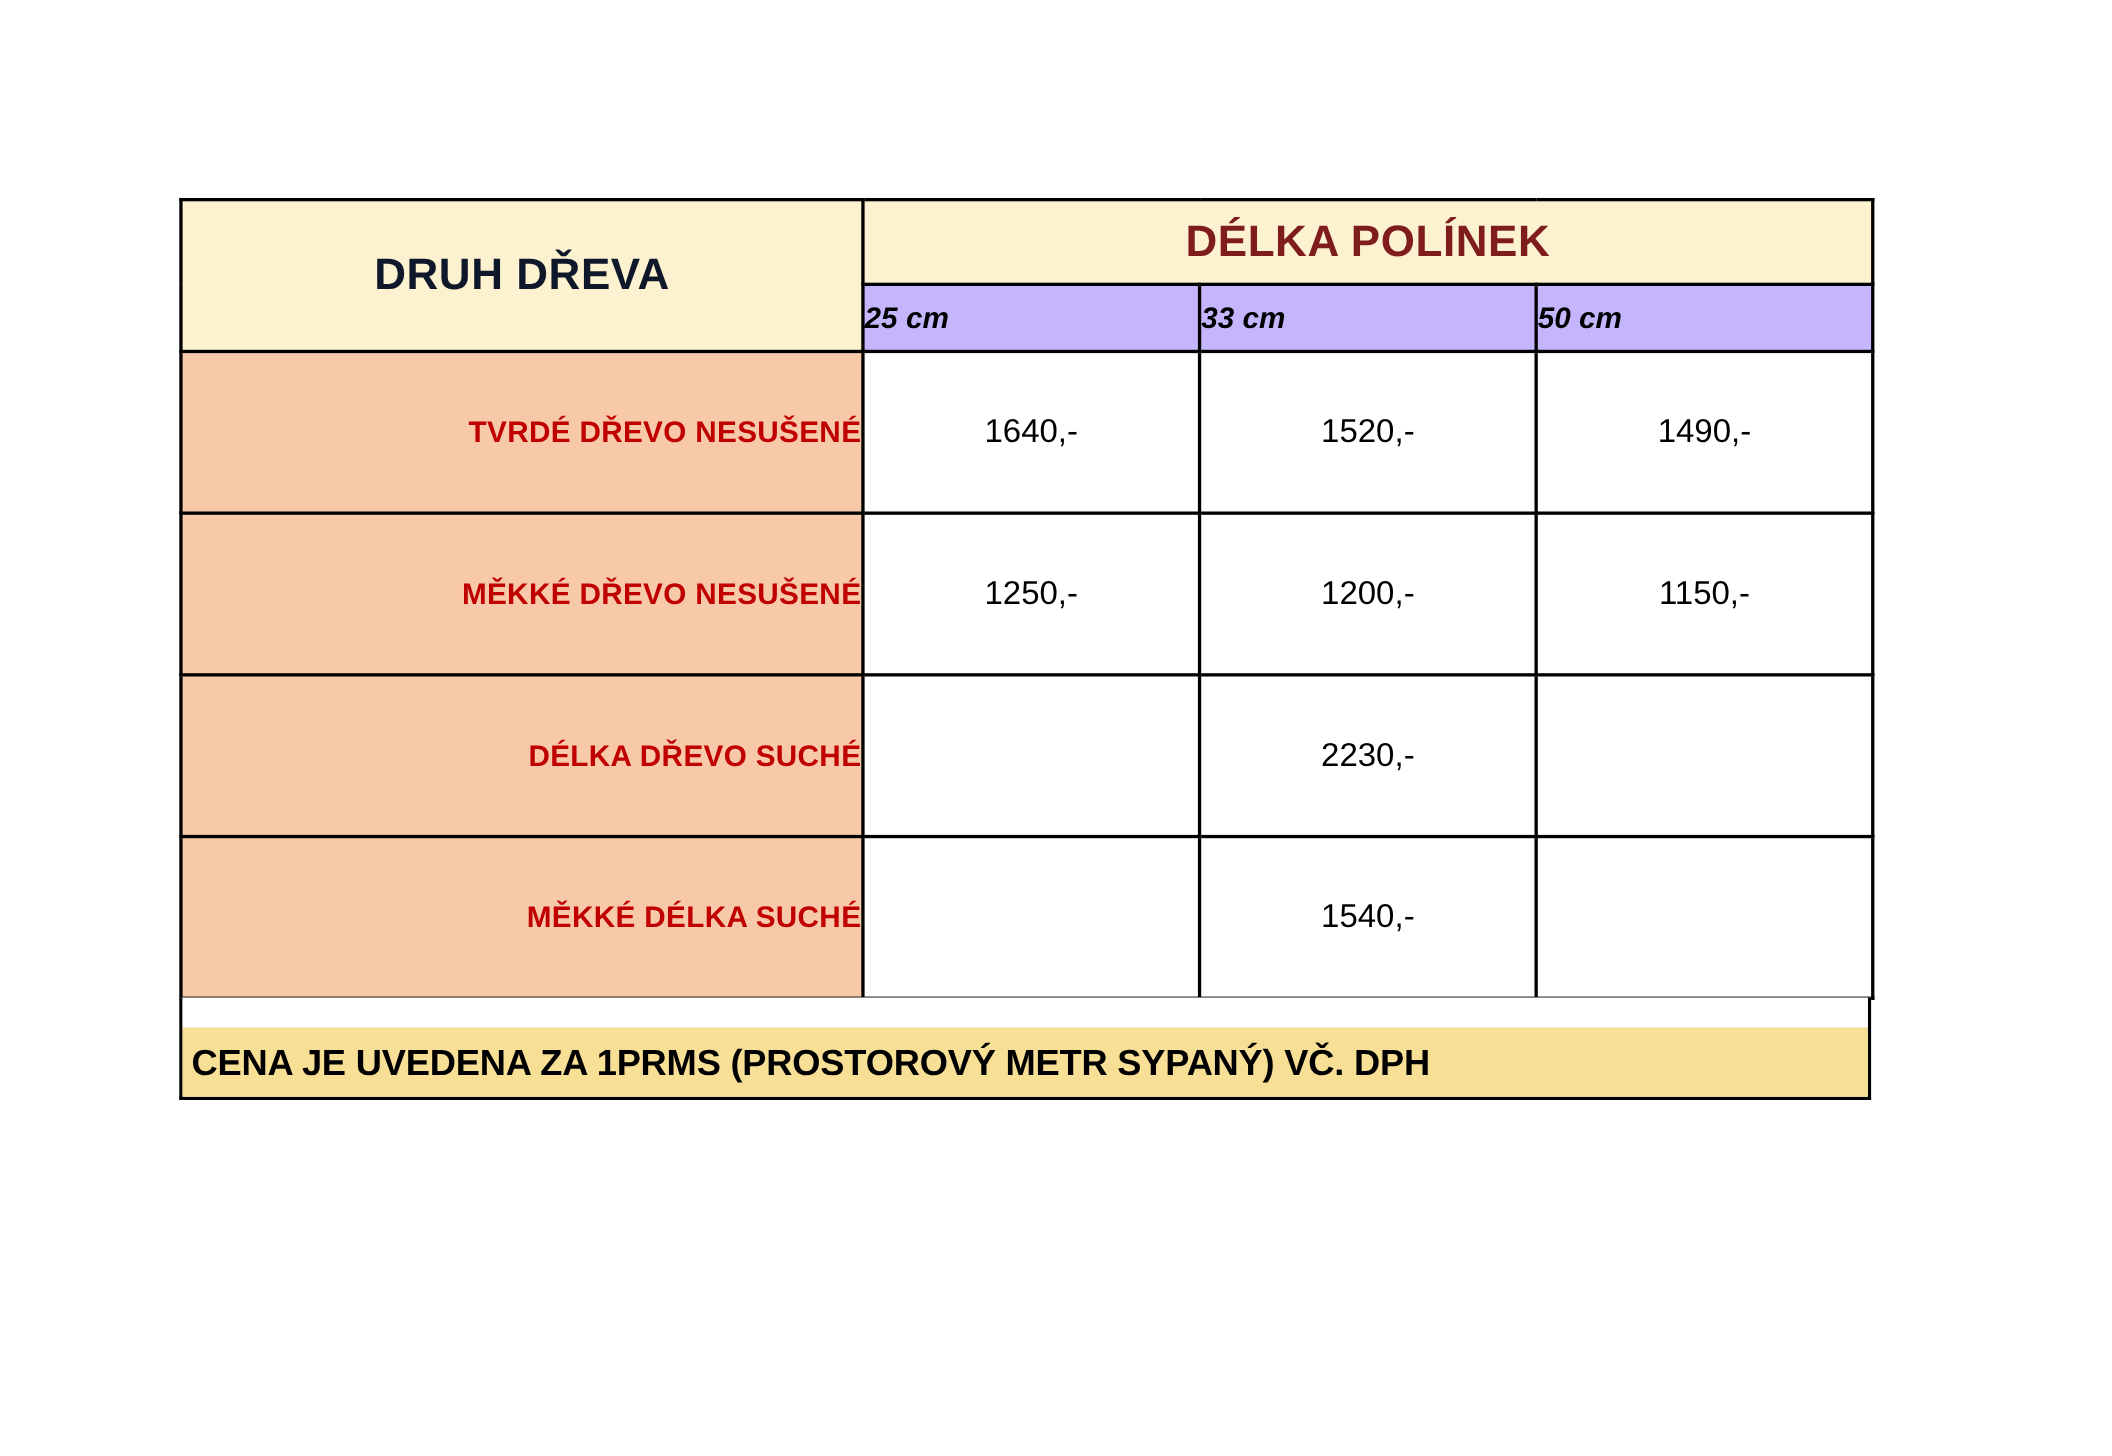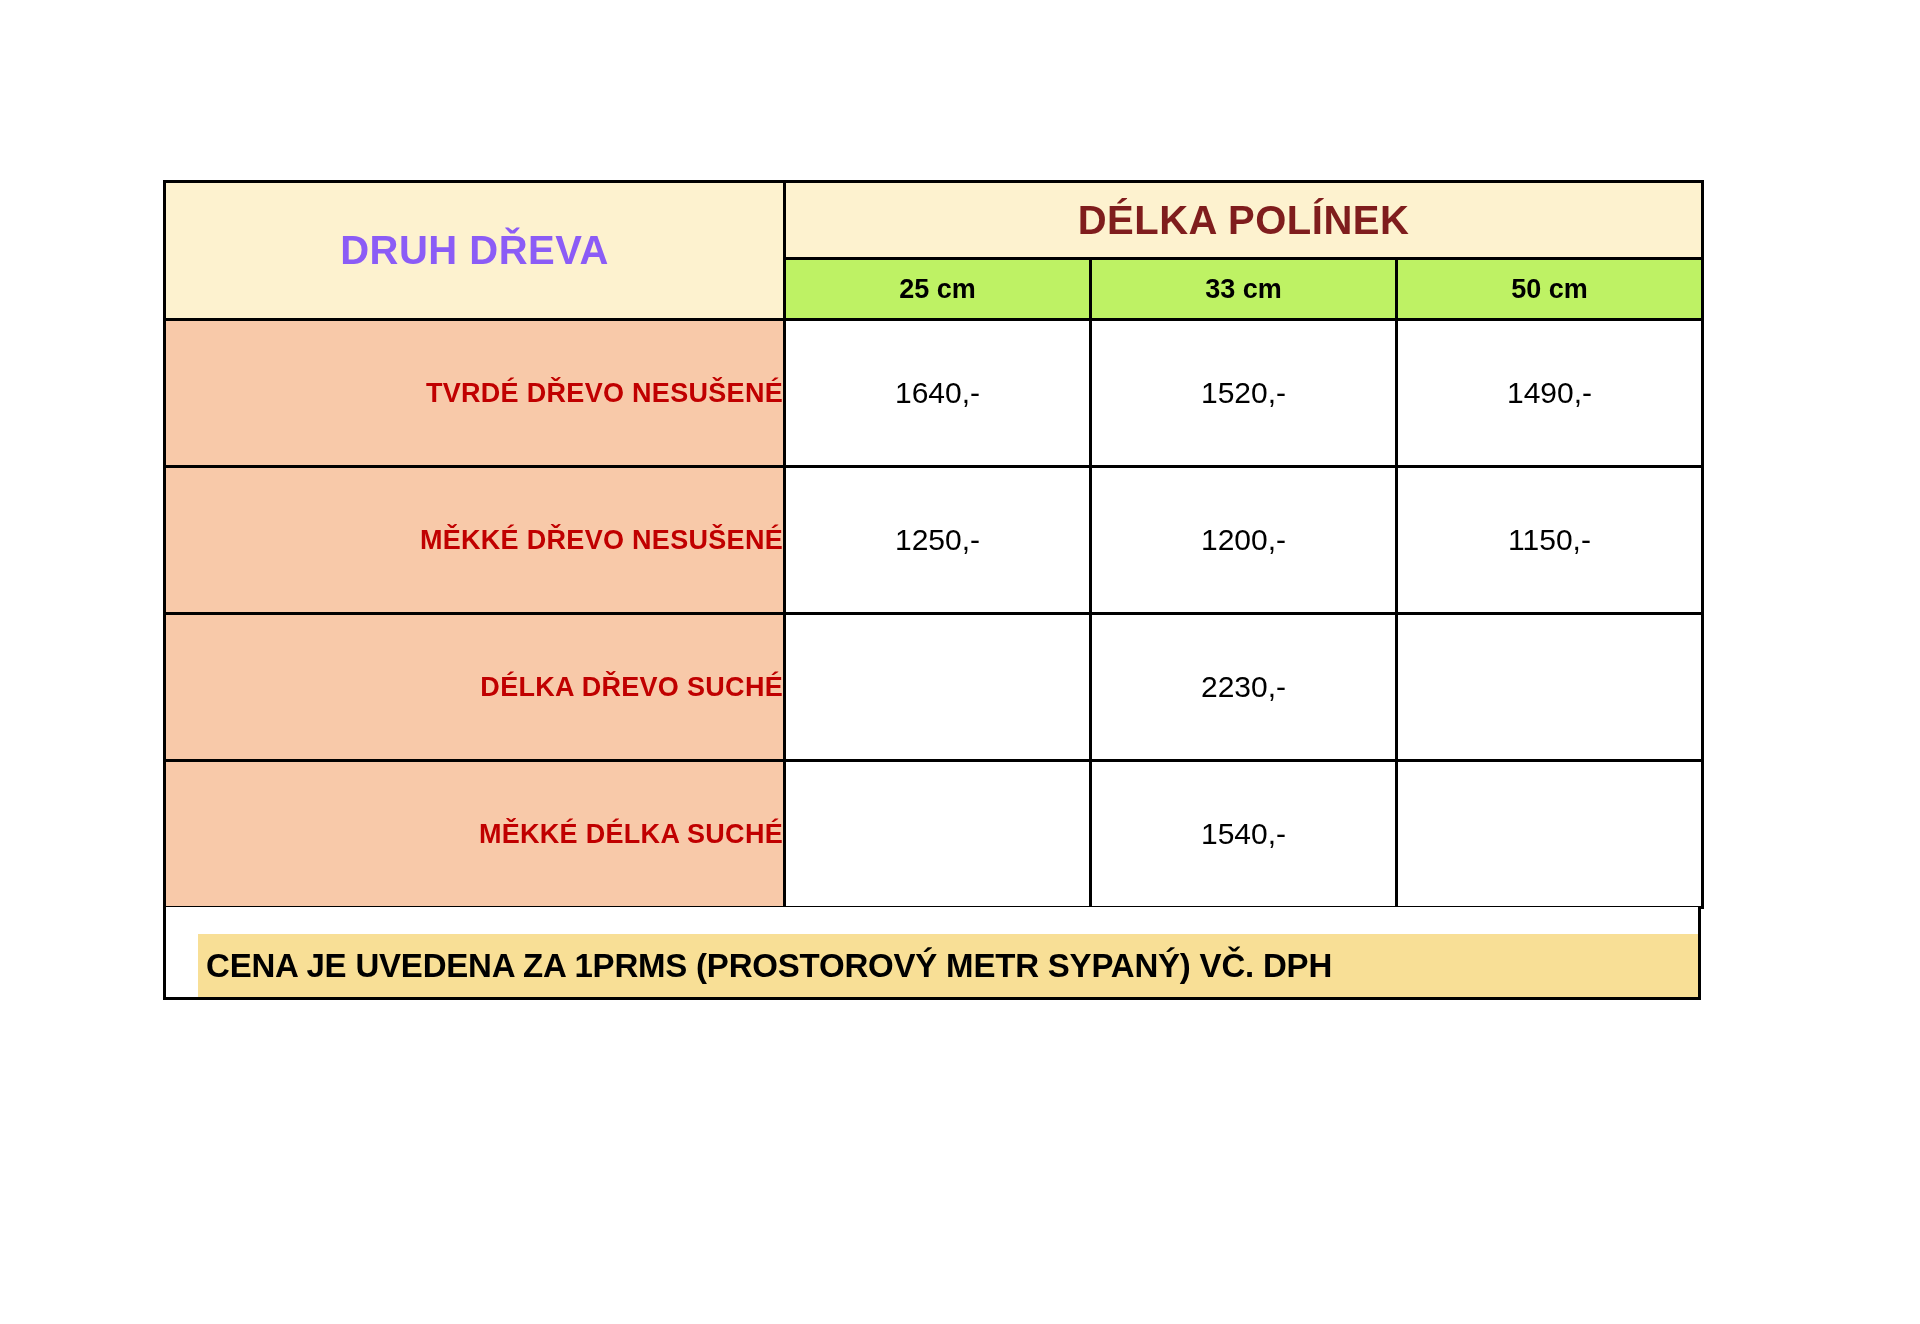--- a/index.html
+++ b/index.html
@@ -39,48 +39,49 @@
     margin: 0;
   }
 
   
   .col-kind   { width: 620px; }
   .col-price  { width: 306px; }
 
   
   .kind-head {
     background: #fdf2cf;
-    color: #8b5cf6;
+    color: #0f172a;
     font-size: 40px;
     font-weight: bold;
     text-align: center;
     vertical-align: middle;
     height: 134px;
     letter-spacing: 0.5px;
   }
 
   .length-head {
     background: #fdf2cf;
     color: #7f1d1d;
     font-size: 40px;
     font-weight: bold;
     text-align: center;
     vertical-align: middle;
     height: 74px;
     letter-spacing: 0.5px;
   }
 
   .len-sub {
-    background: #bef264;
+    background: #c4b5fd;
     color: #000000;
     font-size: 27px;
     font-weight: bold;
-    text-align: center;
+    text-align: left;
     vertical-align: middle;
     height: 58px;
+    font-style: italic;
   }
 
   
   .kind-cell {
     background: #f8c9a9;
     color: #c00000;
     font-size: 27px;
     font-weight: bold;
     text-align: right;
     vertical-align: middle;
@@ -119,21 +120,20 @@
     background: #f8df96;
     color: #000000;
     font-size: 33px;
     font-weight: bold;
     height: 63px;
     line-height: 63px;
     white-space: nowrap;
     overflow: hidden;
     padding-left: 8px;
     letter-spacing: -0.2px;
-    margin-left: 32px;
   }
 </style>
 </head>
 <body>
 
 <div class="sheet">
 
   <table class="price-table">
     <colgroup>
       <col class="col-kind">

